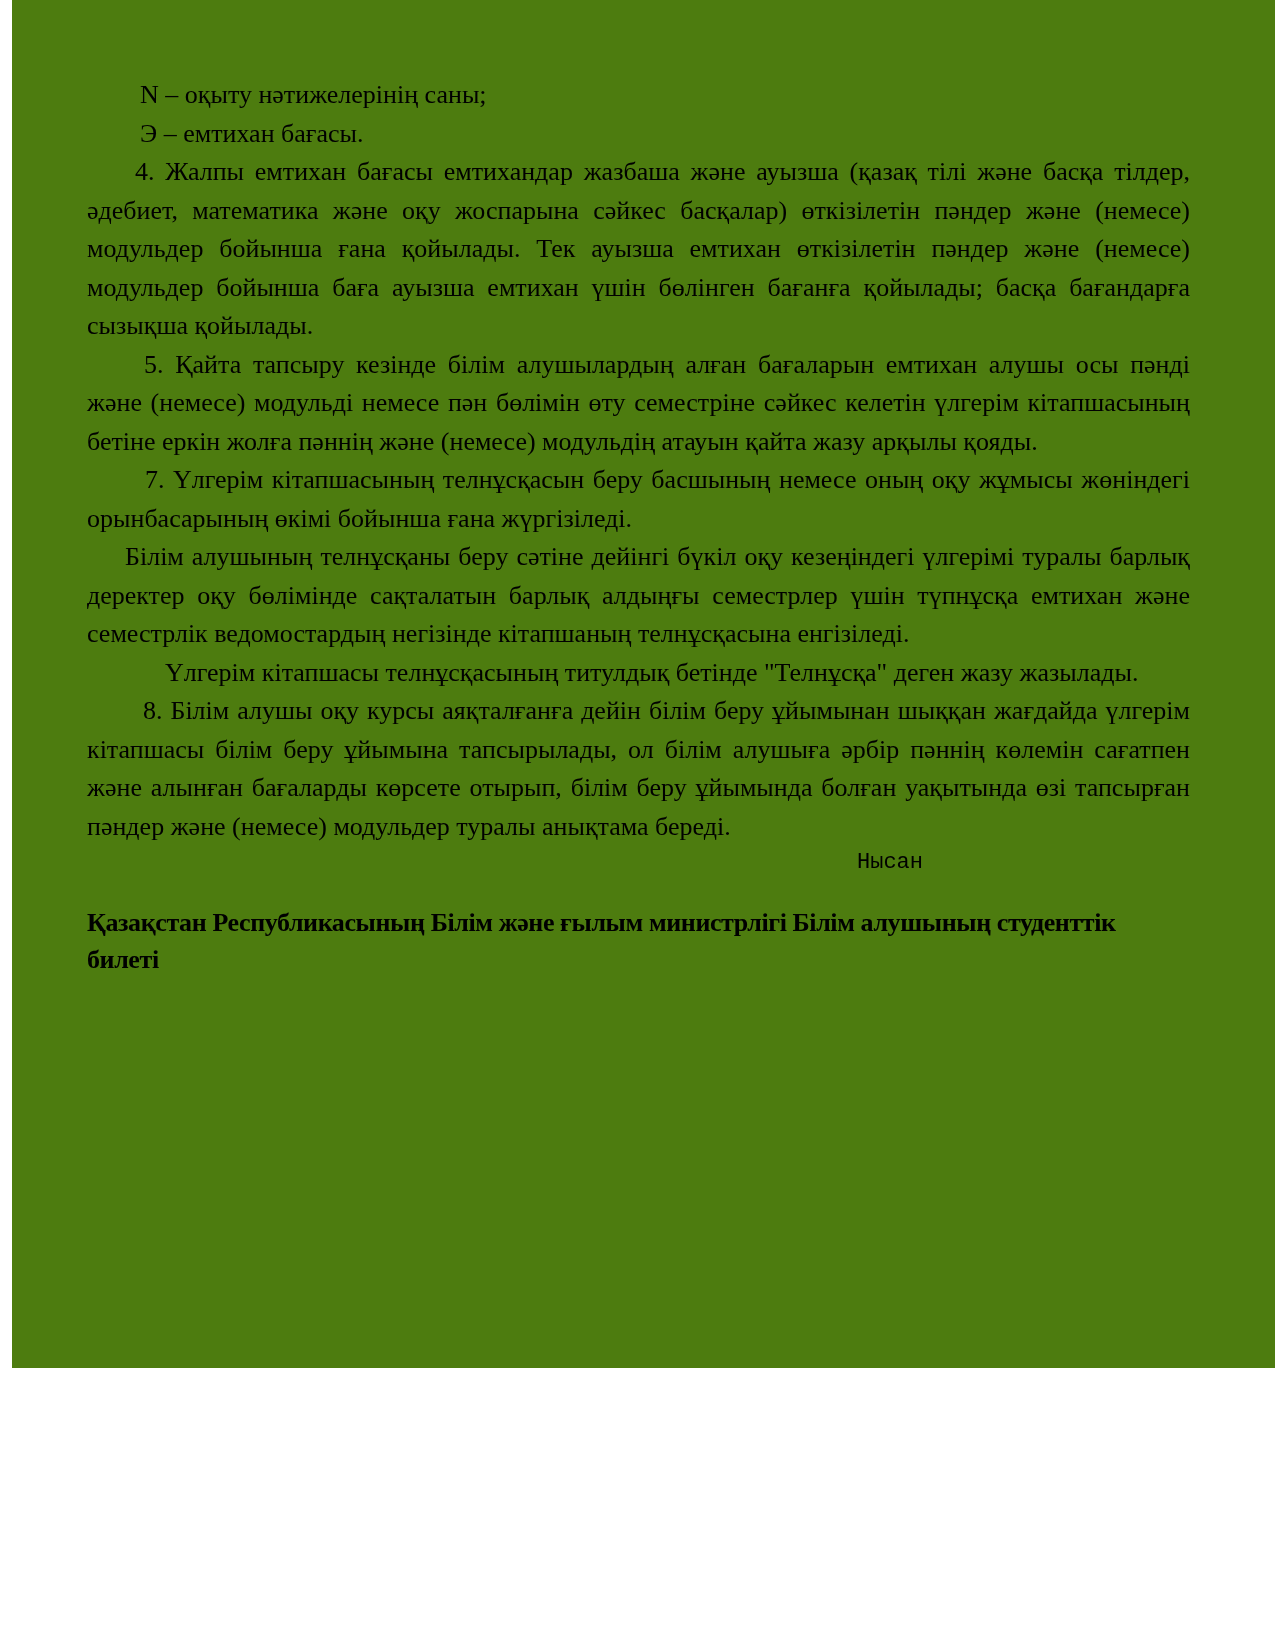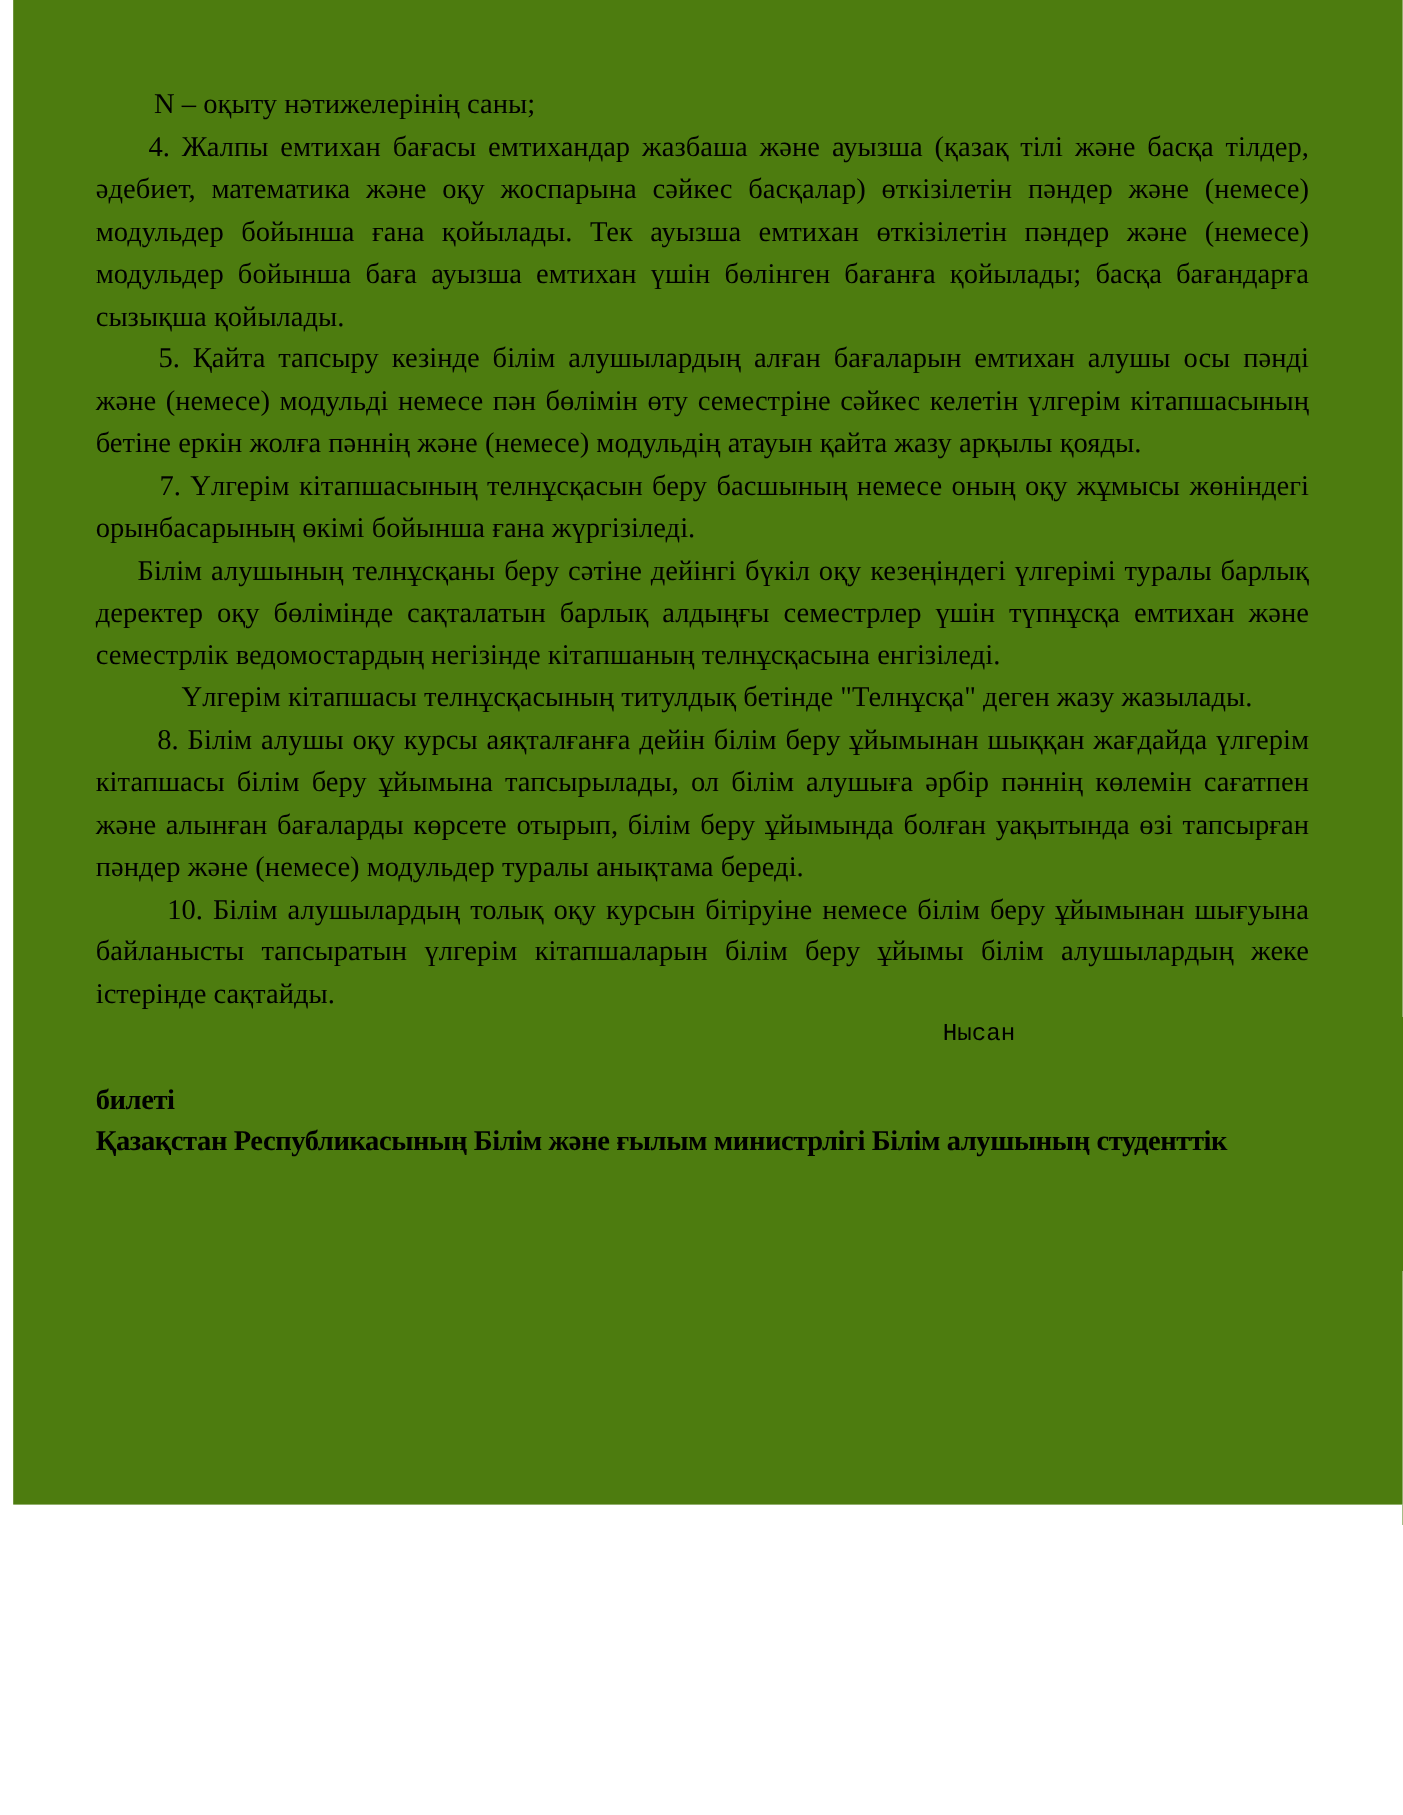--- a/index.html
+++ b/index.html
@@ -49,38 +49,38 @@
   }
 </style>
 </head>
 <body>
 
 <div class="page">
   <div class="content">
 
     <p class="body-par" style="text-indent:53px">N – оқыту нәтижелерінің саны;</p>
 
+    <p class="body-par" style="text-indent:53px">Э – емтихан бағасы.</p>
 
     <p class="body-par" style="text-indent:48px">4. Жалпы емтихан бағасы емтихандар жазбаша және ауызша (қазақ тілі және басқа тілдер, әдебиет, математика және оқу жоспарына сәйкес басқалар) өткізілетін пәндер және (немесе) модульдер бойынша ғана қойылады. Тек ауызша емтихан өткізілетін пәндер және (немесе) модульдер бойынша баға ауызша емтихан үшін бөлінген бағанға қойылады; басқа бағандарға сызықша қойылады.</p>
 
     <p class="body-par" style="text-indent:57px">5. Қайта тапсыру кезінде білім алушылардың алған бағаларын емтихан алушы осы пәнді және (немесе) модульді немесе пән бөлімін өту семестріне сәйкес келетін үлгерім кітапшасының бетіне еркін жолға пәннің және (немесе) модульдің атауын қайта жазу арқылы қояды.</p>
 
 
     <p class="body-par" style="text-indent:58px">7. Үлгерім кітапшасының телнұсқасын беру басшының немесе оның оқу жұмысы жөніндегі орынбасарының өкімі бойынша ғана жүргізіледі.</p>
 
     <p class="body-par" style="text-indent:38px">Білім алушының телнұсқаны беру сәтіне дейінгі бүкіл оқу кезеңіндегі үлгерімі туралы барлық деректер оқу бөлімінде сақталатын барлық алдыңғы семестрлер үшін түпнұсқа емтихан және семестрлік ведомостардың негізінде кітапшаның телнұсқасына енгізіледі.</p>
 
     <p class="body-par" style="text-indent:78px">Үлгерім кітапшасы телнұсқасының титулдық бетінде "Телнұсқа" деген жазу жазылады.</p>
 
     <p class="body-par" style="text-indent:56px">8. Білім алушы оқу курсы аяқталғанға дейін білім беру ұйымынан шыққан жағдайда үлгерім кітапшасы білім беру ұйымына тапсырылады, ол білім алушыға әрбір пәннің көлемін сағатпен және алынған бағаларды көрсете отырып, білім беру ұйымында болған уақытында өзі тапсырған пәндер және (немесе) модульдер туралы анықтама береді.</p>
 
 
-    <p class="body-par" style="text-indent:65px">10. Білім алушылардың толық оқу курсын бітіруіне немесе білім беру ұйымынан шығуына байланысты тапсыратын үлгерім кітапшаларын білім беру ұйымы білім алушылардың жеке істерінде сақтайды.</p>
 
     <div class="form-label">Нысан</div>
 
     <div class="doc-heading">
+      <div>Қазақстан Республикасының Білім және ғылым министрлігі Білім алушының студенттік</div>
       <div>билеті</div>
-      <div>Қазақстан Республикасының Білім және ғылым министрлігі Білім алушының студенттік</div>
     </div>
 
   </div>
 </div>
 
 </body></html>

